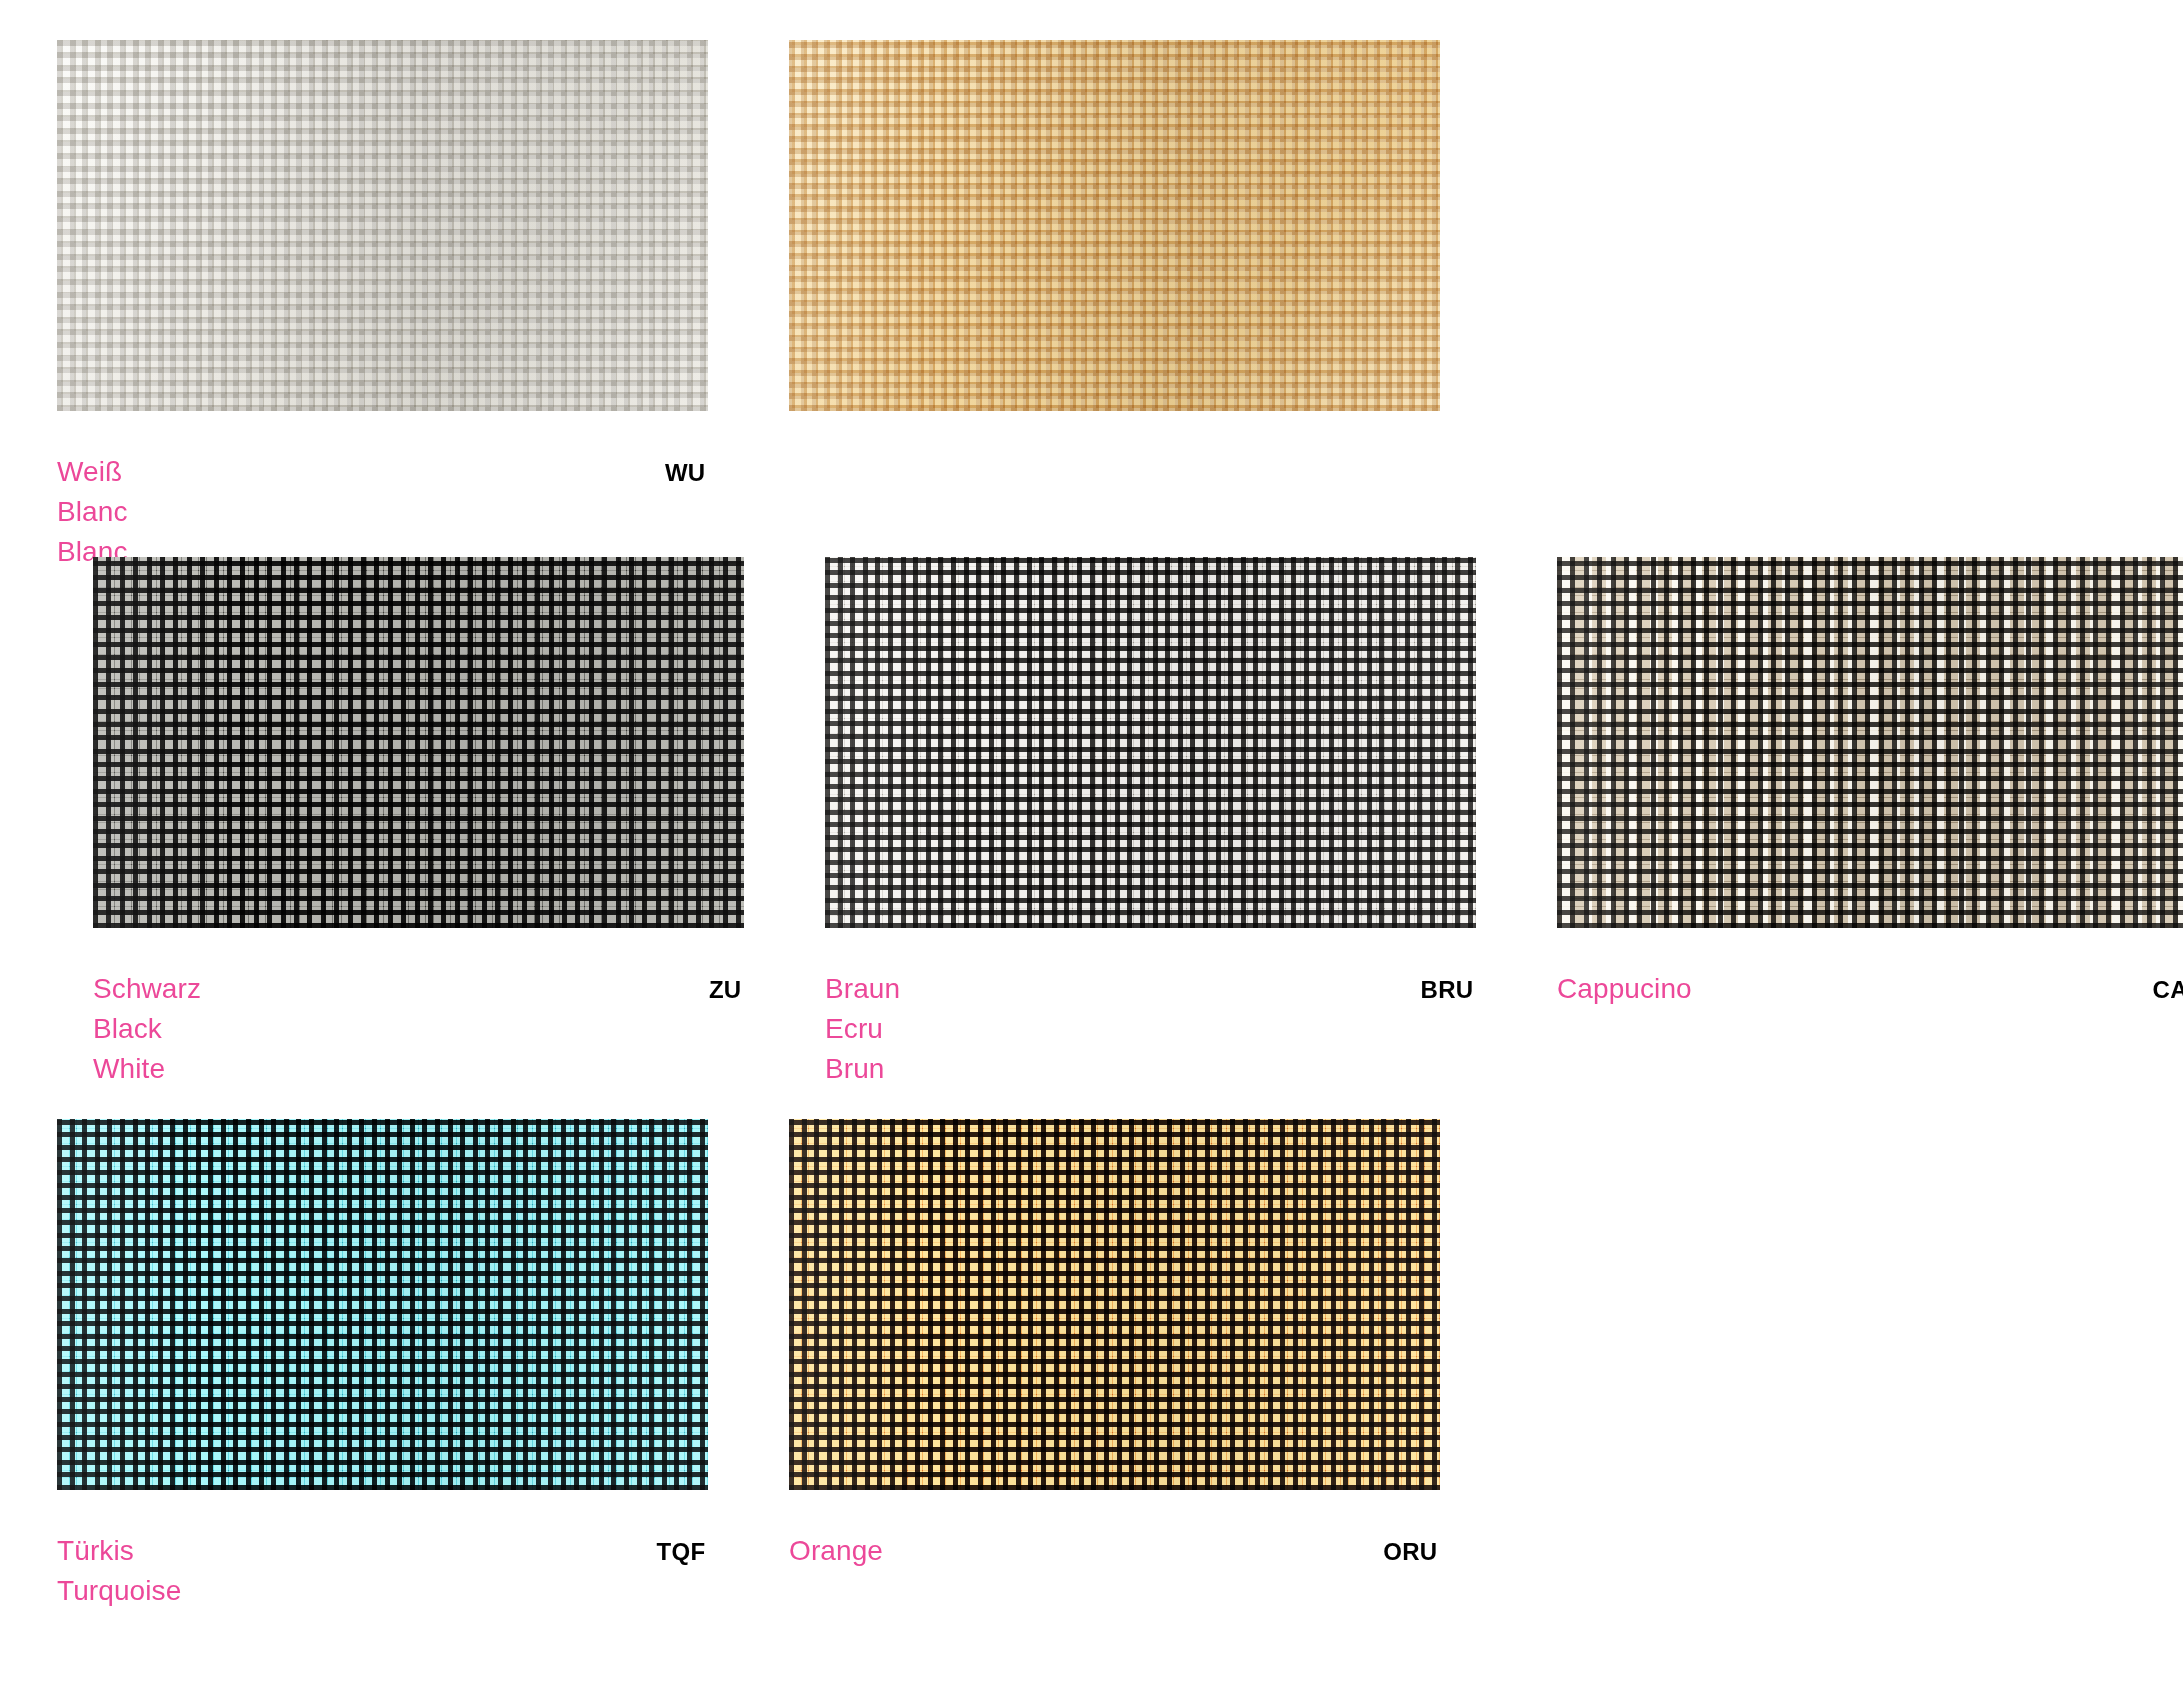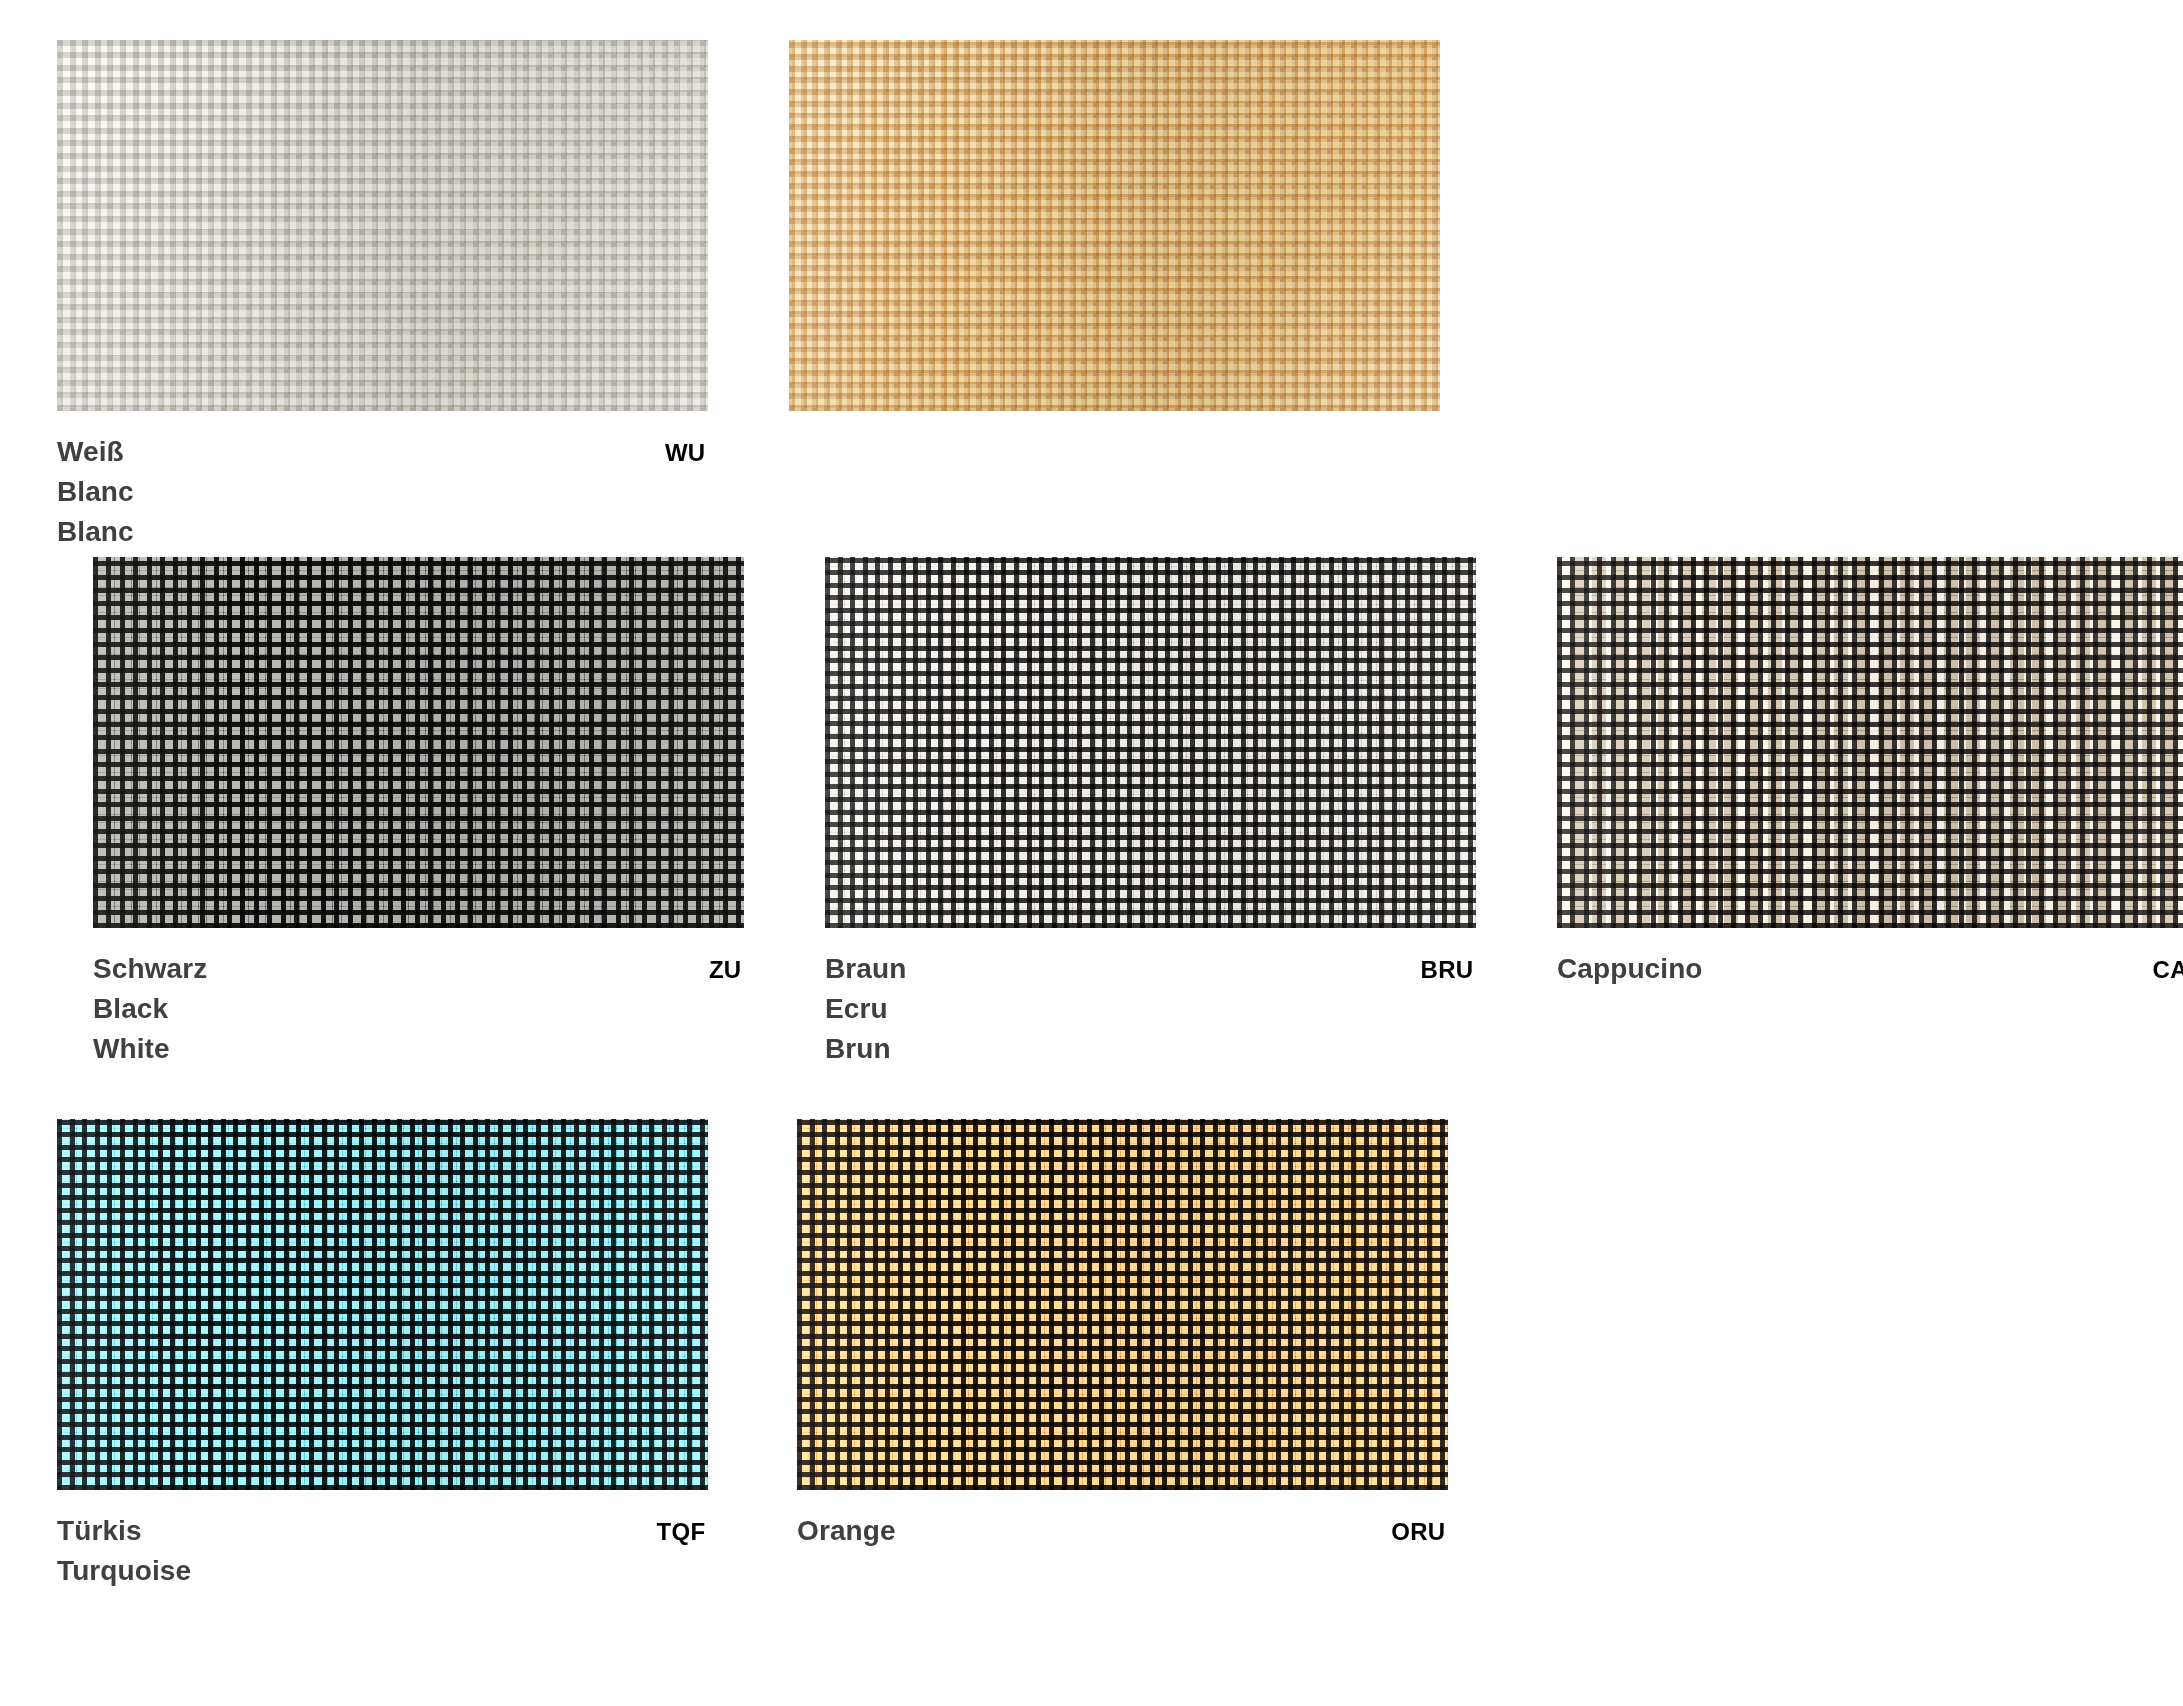--- a/index.html
+++ b/index.html
@@ -31,21 +31,21 @@
     top: 40px;
     width: 2092px;
   }
   .swatch-row {
     display: flex;
     flex-direction: row;
     align-items: flex-start;
   }
   .swatch-row.row-1 { height: 517px; }
   .swatch-row.row-2 { height: 562px; padding-left: 36px; }
-  .swatch-row.row-3 { height: 485px; gap: 8px; }
+  .swatch-row.row-3 { height: 485px; }
 
   .swatch-cell {
     width: 651px;
     margin-right: 81px;
     position: relative;
   }
   .swatch-cell:last-child { margin-right: 0; }
 
   
   .fabric {
@@ -63,23 +63,24 @@
     position: relative;
   }
   .label-row {
     display: flex;
     justify-content: space-between;
     align-items: baseline;
   }
   .names {
     font-size: 28px;
     line-height: 40px;
-    font-weight: 700;
+    font-weight: 400;
     letter-spacing: 0.1px;
-    color: #404040;
+    color: #ec4899;
+    margin-top: 20px;
   }
   .code {
     font-size: 24px;
     font-weight: 700;
     line-height: 40px;
     color: #000000;
     letter-spacing: 0.3px;
     padding-right: 2.5px;
   }
   .name-line { display: block; }

